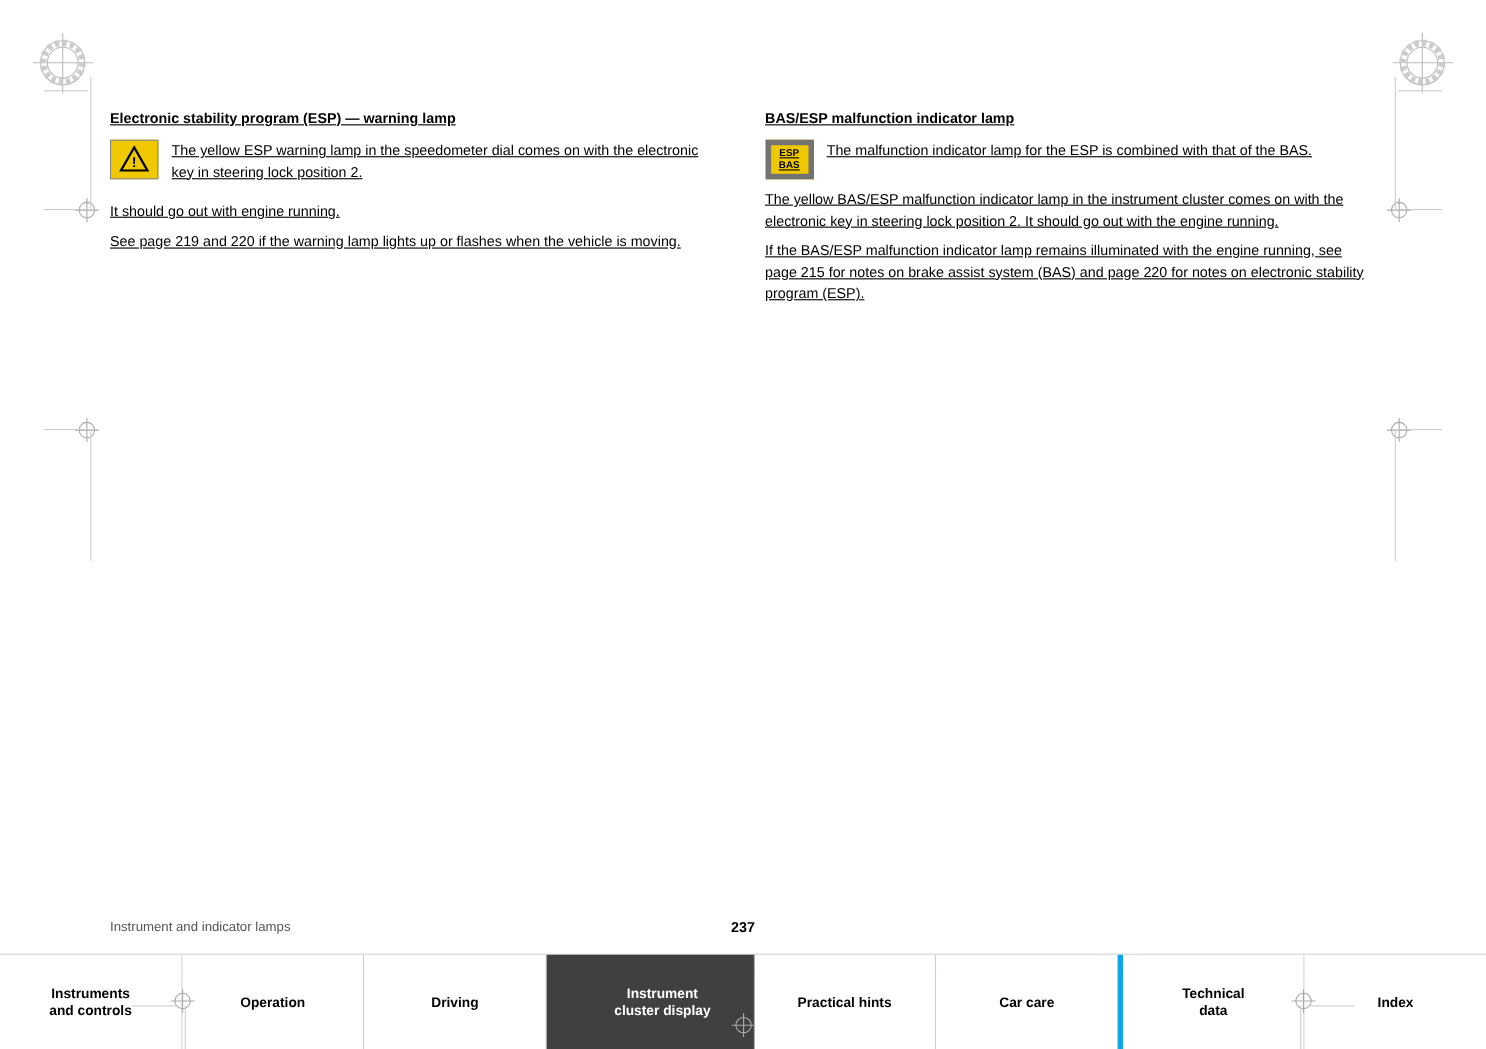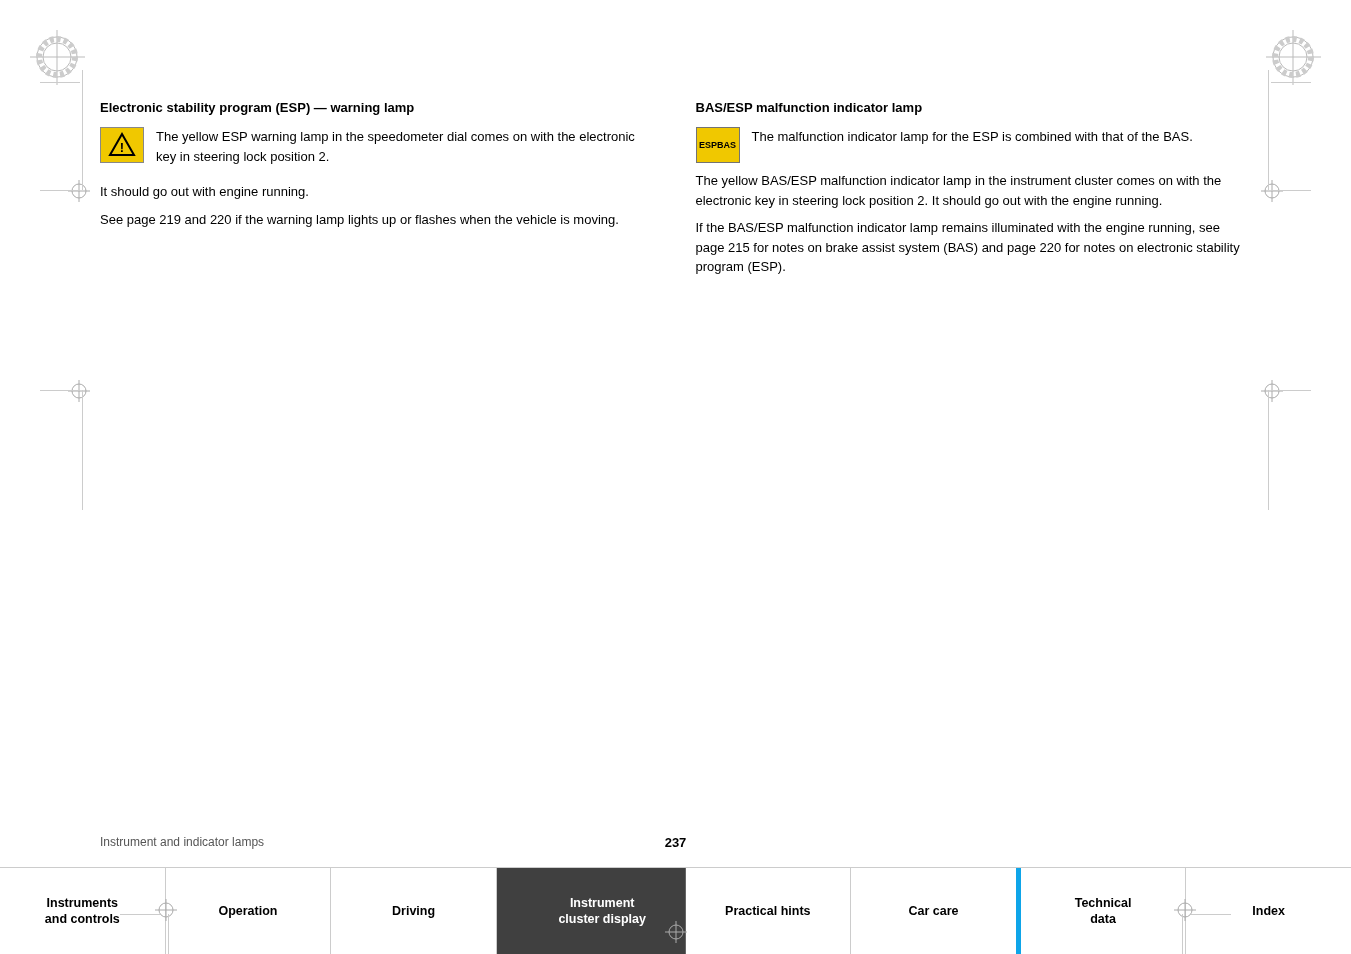--- a/index.html
+++ b/index.html
@@ -14,20 +14,21 @@
       position: relative;
     }
 
     
     .main-content {
       position: absolute;
       top: 60px;
       left: 100px;
       right: 100px;
       bottom: 140px;
+      text-decoration: underline;
     }
 
     .two-column {
       display: flex;
       gap: 40px;
       padding-top: 40px;
     }
 
     .column {
       flex: 1;
@@ -57,24 +58,24 @@
       justify-content: center;
       font-size: 18px;
       font-weight: bold;
       color: #000;
     }
 
     .esp-bas-icon {
       width: 44px;
       height: 36px;
       background: #f0c800;
-      border: 1px solid #737373;
+      border: 5px solid #737373;
       flex-shrink: 0;
       display: flex;
-      flex-direction: row;
+      flex-direction: column;
       align-items: center;
       justify-content: center;
       font-size: 9px;
       font-weight: bold;
       line-height: 1.2;
     }
 
     .body-text {
       font-size: 13px;
       line-height: 1.5;

